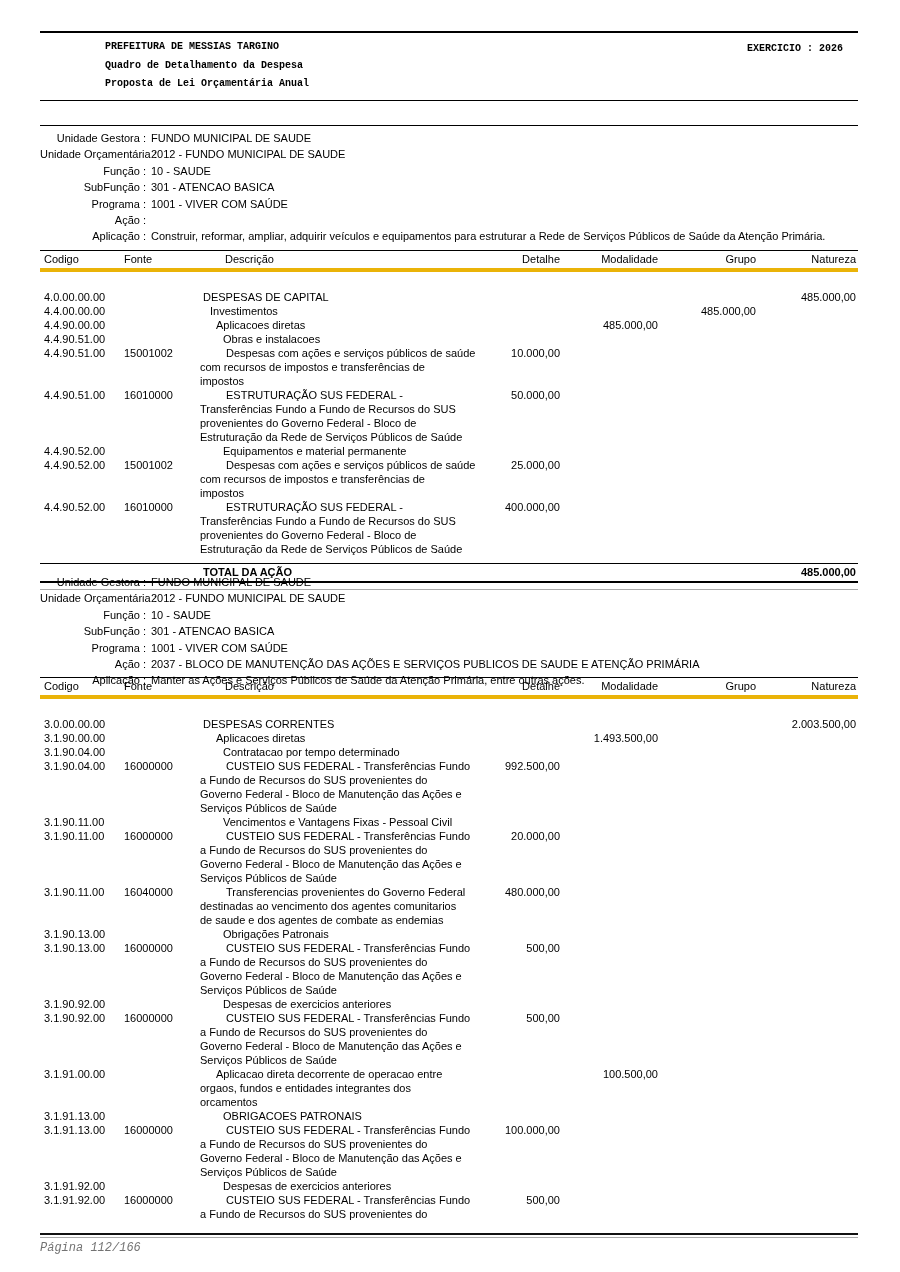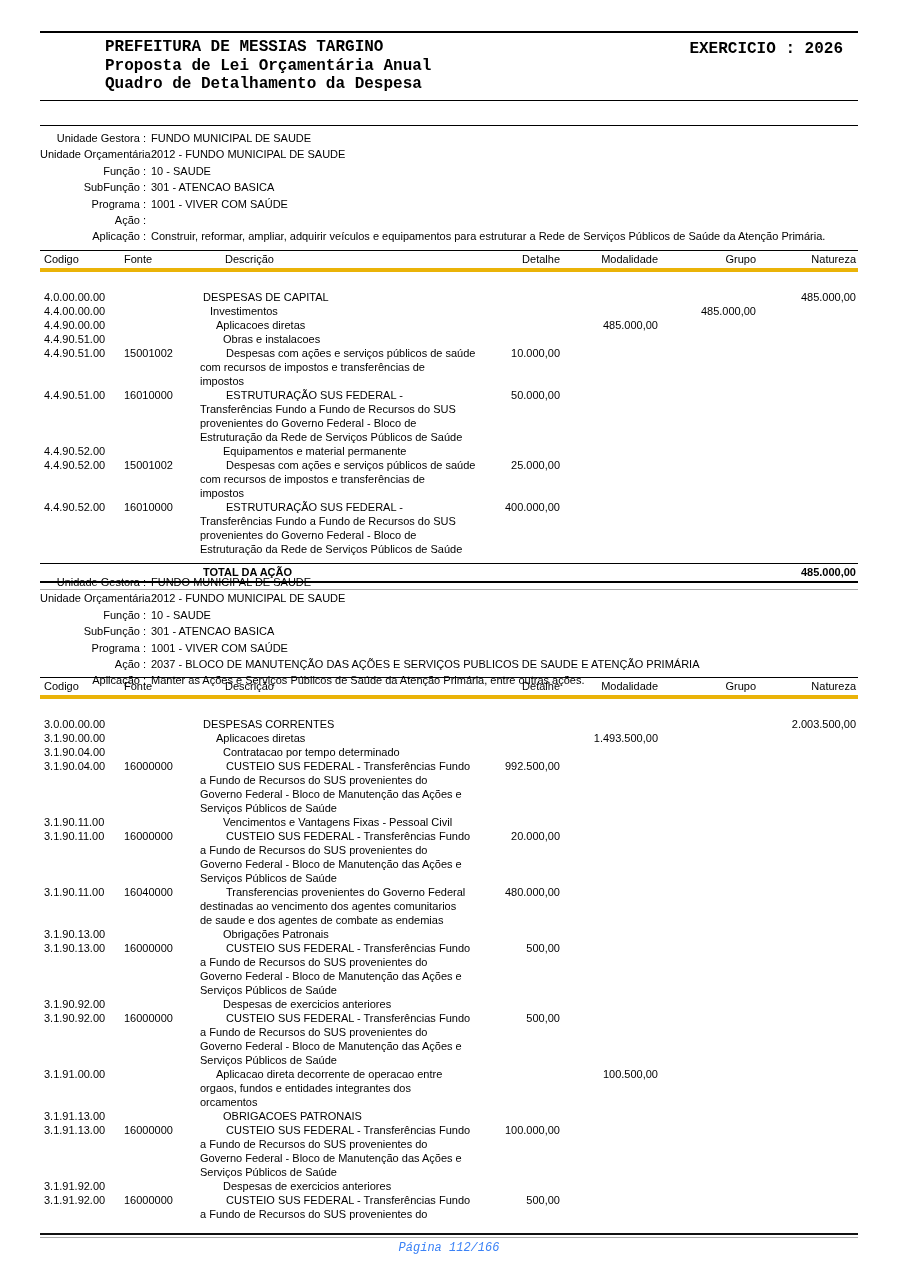--- a/index.html
+++ b/index.html
@@ -7,21 +7,21 @@
     position:relative;width:900px;height:1272px;background:#ffffff;color:#000;
     font-family:"Liberation Sans","DejaVu Sans",sans-serif;font-size:11px;
     margin:0 auto;overflow:hidden;
   }
   .abs{position:absolute;left:40px;width:818px;}
 
   
   #doc-header{top:31px;border-top:2px solid #000;border-bottom:1.5px solid #000;}
   #doc-header .hdr-inner{padding:5px 0 6px 65px;}
   .hdr-line{font-family:"Liberation Mono","DejaVu Sans Mono",monospace;font-weight:bold;
-            font-size:16px;line-height:18.5px;white-space:nowrap;}
+            font-size:10px;line-height:18.5px;white-space:nowrap;}
   #exercise-label{position:absolute;top:7px;right:15px;}
 
   
   .info-block{border-top:1px solid #000;padding-top:4px;}
   .info-block.no-rule{border-top:none;padding-top:0;}
   .info-row{display:flex;line-height:16.4px;}
   .info-label{flex:none;width:106px;text-align:right;white-space:pre;}
   .info-value{padding-left:5px;white-space:nowrap;}
 
   
@@ -36,34 +36,34 @@
   .ind-0{text-indent:3px;}  .ind-1{text-indent:10px;} .ind-2{text-indent:16px;}
   .ind-3{text-indent:23px;} .ind-f{text-indent:26px;}
   .trow-total{border-top:1px solid #000;border-bottom:2px solid #000;
               margin-top:7px;padding:1px 0 2px 0;font-weight:bold;line-height:13px;}
   .tfoot-rule{border-top:1px solid #aaaaaa;margin-top:6px;height:0;}
 
   
   #page-bottom{top:1233px;}
   .heavy-rule{border-top:2px solid #111;height:0;}
   .light-rule{border-top:1px solid #aaaaaa;margin-top:2px;height:0;}
-  #footer-page{margin-top:3px;text-align:center;
+  #footer-page{margin-top:3px;text-align:left;
     font-family:"Liberation Mono","DejaVu Sans Mono",monospace;
-    font-style:italic;font-size:12px;color:#3b82f6;}
+    font-style:italic;font-size:12px;color:#737373;}
 </style>
 </head>
 <body>
 
 <div class="page">
 
   <div class="abs" id="doc-header">
     <div class="hdr-inner">
       <div class="hdr-line">PREFEITURA DE MESSIAS TARGINO</div>
+      <div class="hdr-line">Quadro de Detalhamento da Despesa</div>
       <div class="hdr-line">Proposta de Lei Orçamentária Anual</div>
-      <div class="hdr-line">Quadro de Detalhamento da Despesa</div>
     </div>
     <div class="hdr-line" id="exercise-label">EXERCICIO : 2026</div>
   </div>
 
   <div class="abs info-block" style="top:125px;">
     <div class="info-row">
       <span class="info-label">Unidade Gestora :</span>
       <span class="info-value">FUNDO MUNICIPAL DE SAUDE</span>
     </div>
     <div class="info-row">

